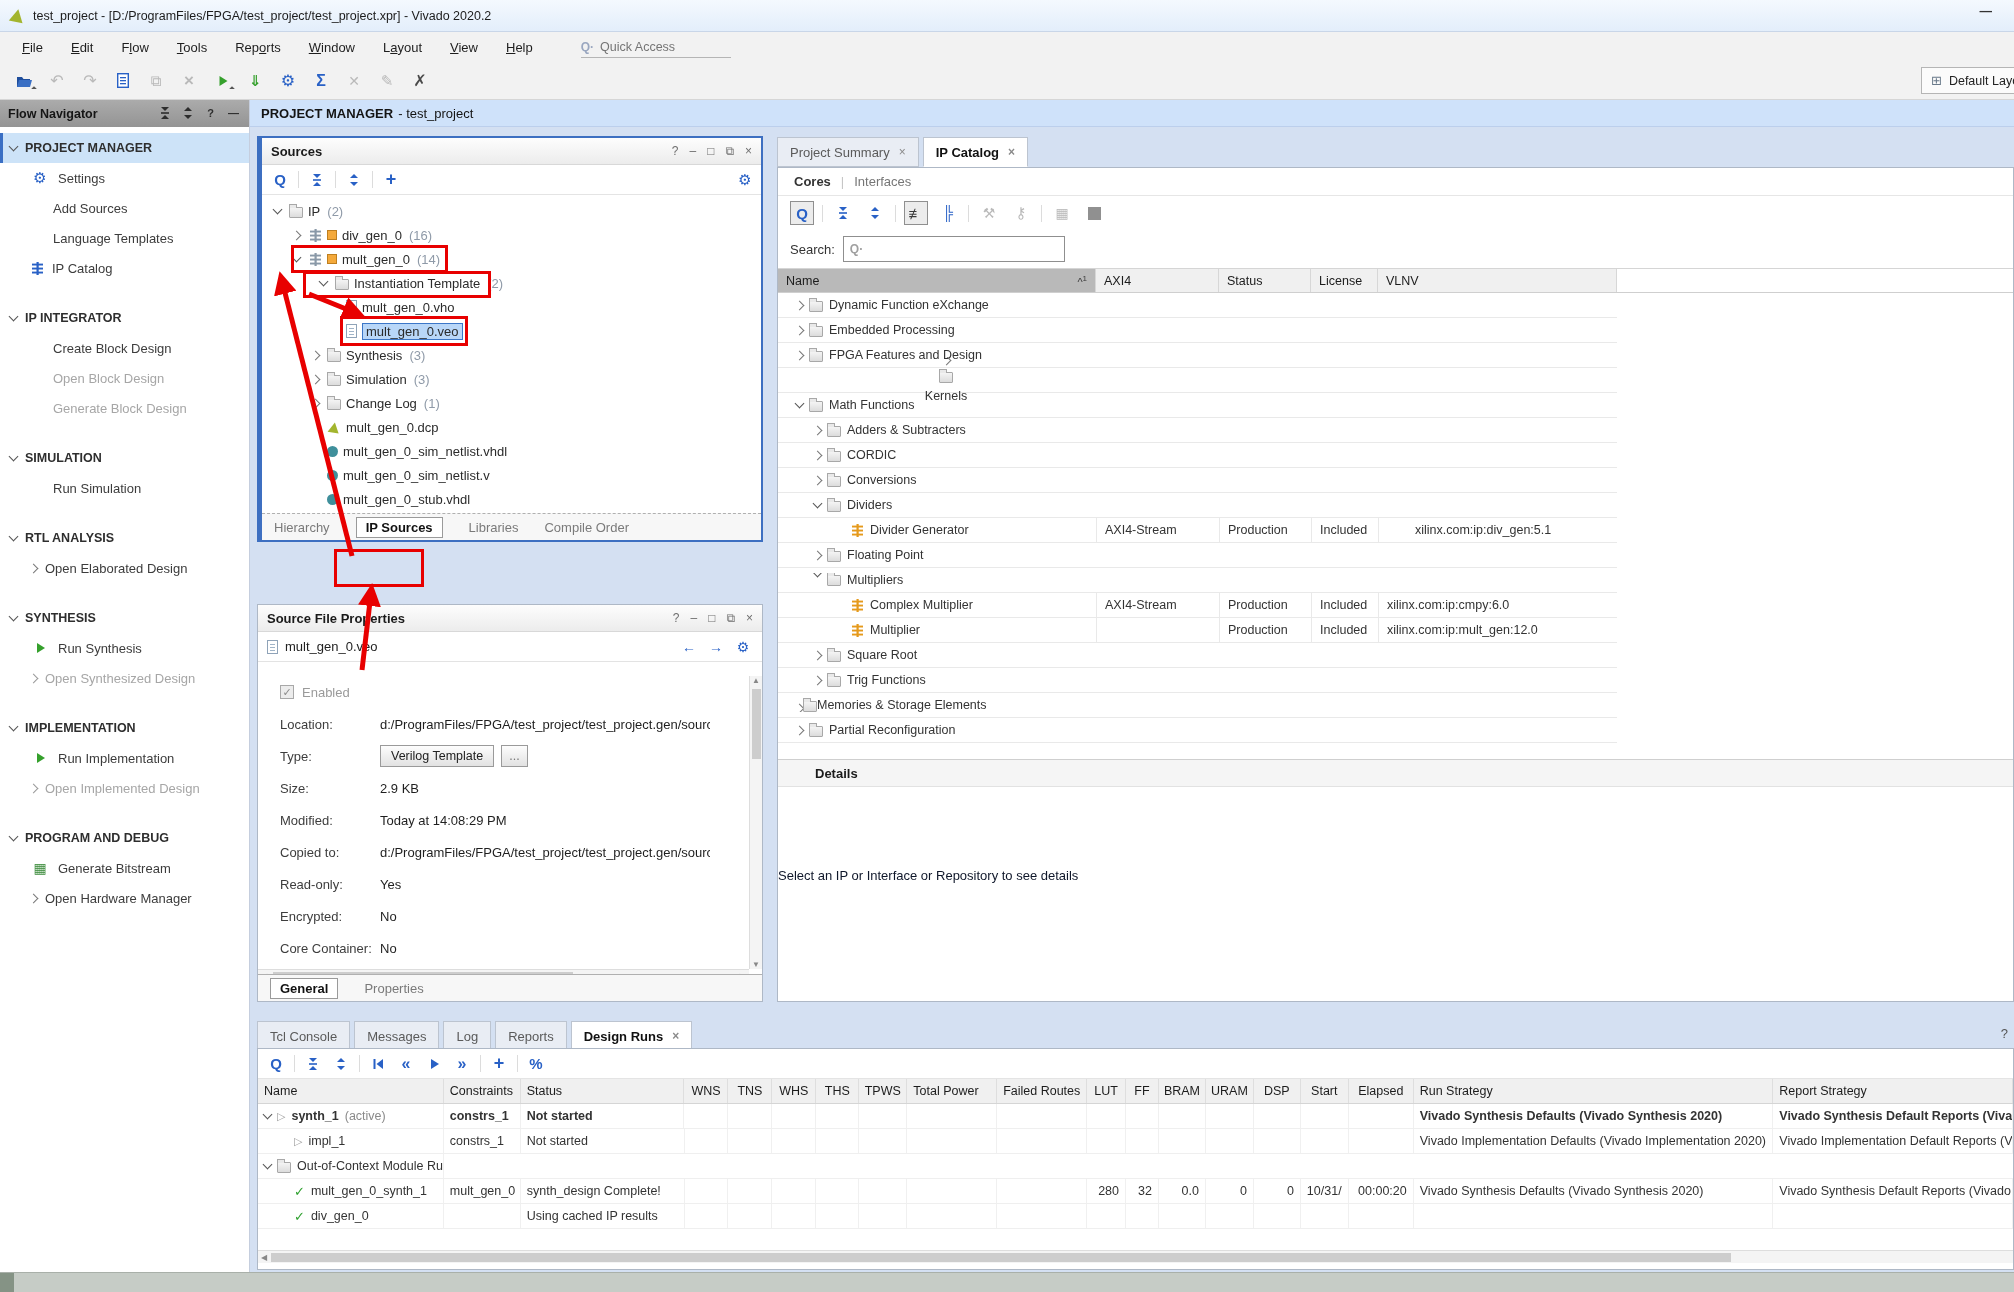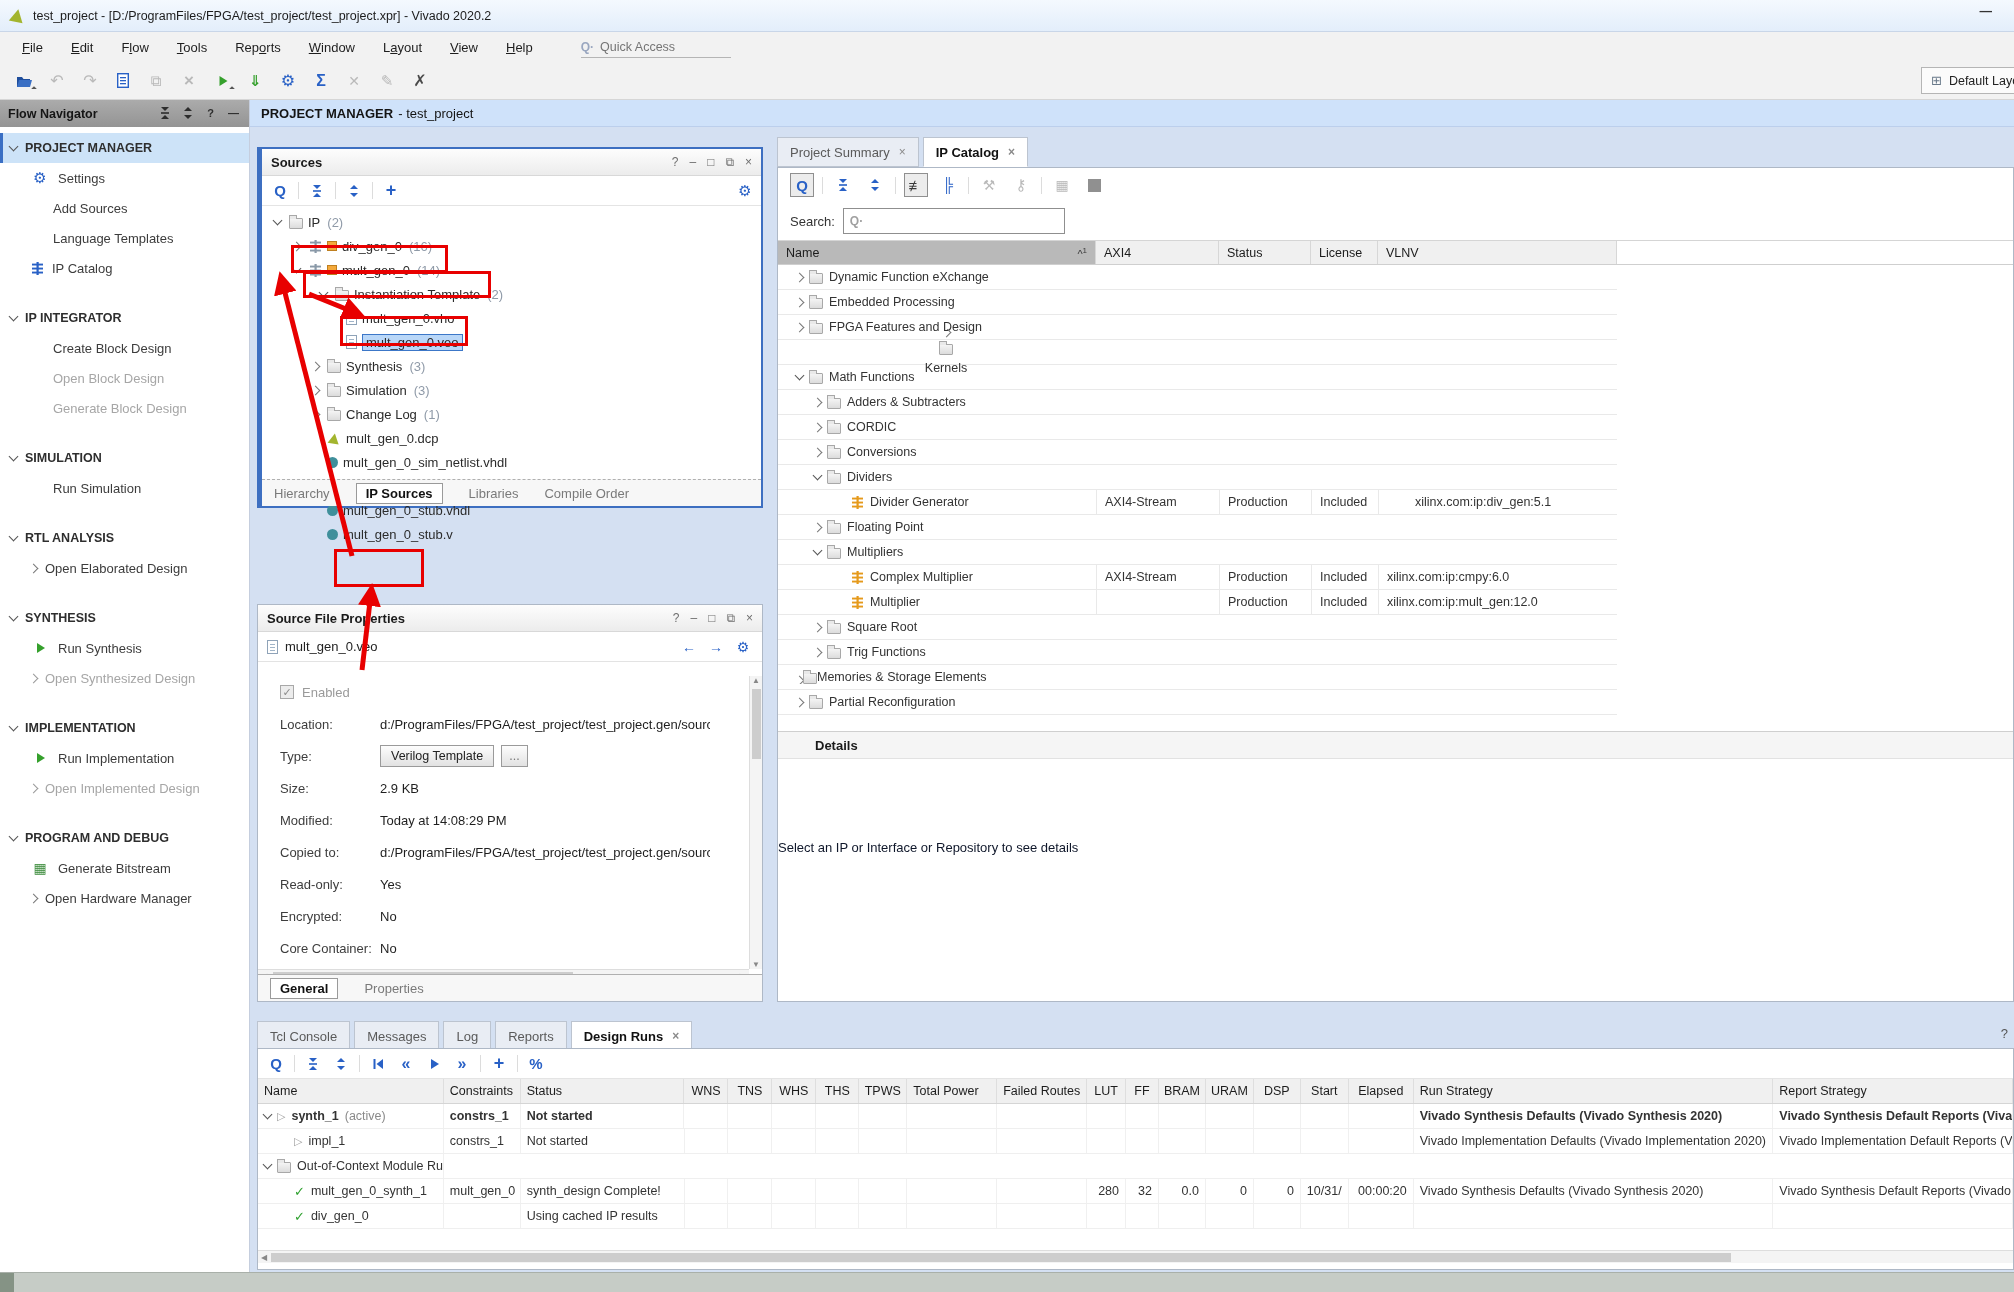--- a/index.html
+++ b/index.html
@@ -41,21 +41,21 @@
 .fn-gap{height:20px}
 .cvd{display:inline-block;width:7px;height:7px;border-right:1.7px solid #555;border-bottom:1.7px solid #555;transform:rotate(45deg);margin-top:-4px;flex:none}
 .cvr{display:inline-block;width:7px;height:7px;border-right:1.7px solid #777;border-bottom:1.7px solid #777;transform:rotate(-45deg);flex:none}
 
 .panel{position:absolute;background:#fff;border:1px solid #aeb8c6}
 .p-hdr{height:27px;background:linear-gradient(#fdfdfd,#ececec);border-bottom:1px solid #d8d8d8;display:flex;align-items:center;padding:0 9px;font-weight:bold;font-size:13px;color:#1a1a1a}
 .winctl{margin-left:auto;display:flex;gap:11px;color:#6f6f6f;font-size:12px;font-weight:normal}
 .ptb{height:30px;display:flex;align-items:center;padding-left:8px;gap:8px;border-bottom:1px solid #e4e4e4}
 .vsep{width:1px;height:17px;background:#dcdcdc}
 
-#sources{left:257px;top:147px;width:506px;height:361px;border:2px solid #3d6fc1;border-left-width:5px}
+#sources{left:257px;top:136px;width:506px;height:406px;border:2px solid #3d6fc1;border-left-width:5px}
 .tree{padding-top:4px}
 .trow{height:24px;display:flex;align-items:center;gap:5px;font-size:13px;color:#2b2b2b}
 .trow .cnt{color:#8f9aa8;margin-left:2px}
 .slot{width:14px;display:flex;justify-content:center;flex:none}
 .sel-lab{background:#b9d7f8;border:1px solid #3c77c8;padding:0 3px}
 .folder{width:14px;height:11px;flex:none;background:linear-gradient(#f4f4f4,#dcdcdc);border:1px solid #a8a8a8;border-radius:1px;position:relative;margin-top:2px}
 .folder::before{content:"";position:absolute;top:-4px;left:-1px;width:6px;height:3px;background:#e9e9e9;border:1px solid #a8a8a8;border-bottom:none}
 .doc{width:11px;height:14px;background:#fff;border:1px solid #8fa3b8;position:relative;flex:none}
 .doc::before{content:"";position:absolute;left:2px;top:3px;width:5px;height:1px;background:#a0b4c8;box-shadow:0 3px 0 #a0b4c8,0 6px 0 #a0b4c8}
 .teal-dot{width:11px;height:11px;border-radius:50%;background:#3f8f9b;flex:none}
@@ -583,20 +583,25 @@
         <div class="dtab">
           <span>Project Summary</span>
           <span class="x">×</span>
         </div>
         <div class="dtab act">
           <span>IP Catalog</span>
           <span class="x">×</span>
         </div>
       </div>
     <div class="ipc-body">
+      <div class="cores-row">
+        <span class="bold">Cores</span>
+        <span style="color:#c5c5c5">|</span>
+        <span style="color:#767676">Interfaces</span>
+      </div>
       <div class="ipc-tb" id="ipc-toolbar">
           <span class="boxed" style="display: flex; align-items: center; justify-content: center; width: 24px; height: 24px;">
             <span class="ico c-blue bold" style="font-size: 15px;">Q</span>
           </span>
           <span class="vsep"></span>
           <span style="display: flex; align-items: center; justify-content: center; width: 24px; height: 24px;">
             <span class="ico c-blue">
               <svg width="12" height="12" viewBox="0 0 12 12">
                 <polygon points="2,0 10,0 6,4" fill="currentColor"></polygon>
                 <rect x="2" y="5.2" width="8" height="1.6" fill="currentColor"></rect>
@@ -744,21 +749,21 @@
             <div class="ipc-cell" style="width: 239px; padding-left: 36px;">xilinx.com:ip:div_gen:5.1</div>
           </div>
           <div class="ipc-row">
             <div style="width: 318px; display: flex; align-items: center; gap: 6px; overflow: hidden; padding-left: 36px;">
               <span class="cvr"></span>
               <span class="folder"></span>
               <span>Floating Point</span>
             </div>
           </div>
           <div class="ipc-row">
-            <div style="width: 318px; display: flex; align-items: center; gap: 6px; overflow: hidden; padding-left: 36px;">
+            <div style="width: 318px; display: flex; align-items: flex-start; gap: 6px; overflow: hidden; padding-left: 36px;">
               <span class="cvd"></span>
               <span class="folder"></span>
               <span>Multipliers</span>
             </div>
           </div>
           <div class="ipc-row">
             <div style="width: 318px; display: flex; align-items: center; gap: 6px; overflow: hidden; padding-left: 54px;">
               <span style="width: 12px;"></span>
               <span class="ico" style="color: rgb(229, 154, 28); width: 14px;">
                 <svg width="13" height="13" viewBox="0 0 13 13" fill="currentColor">

